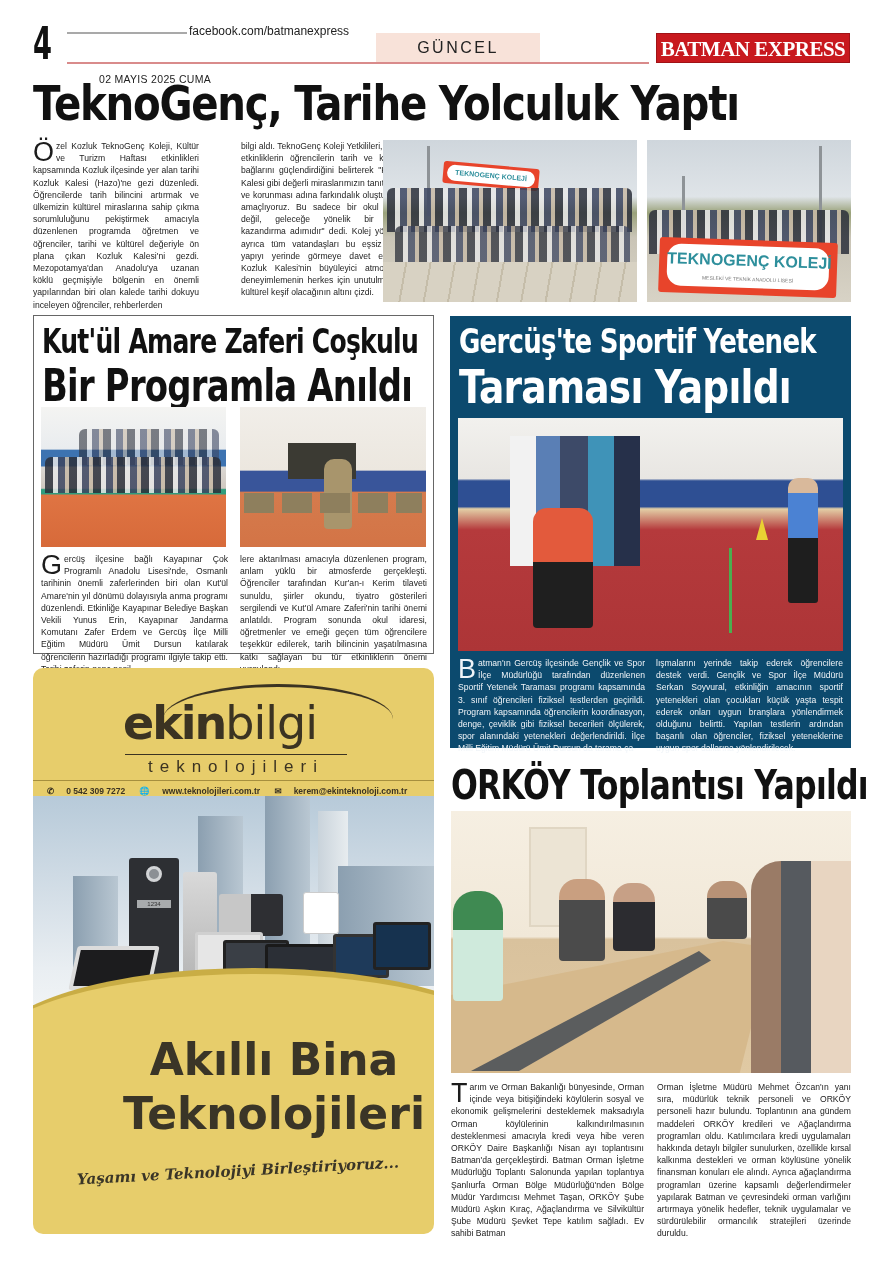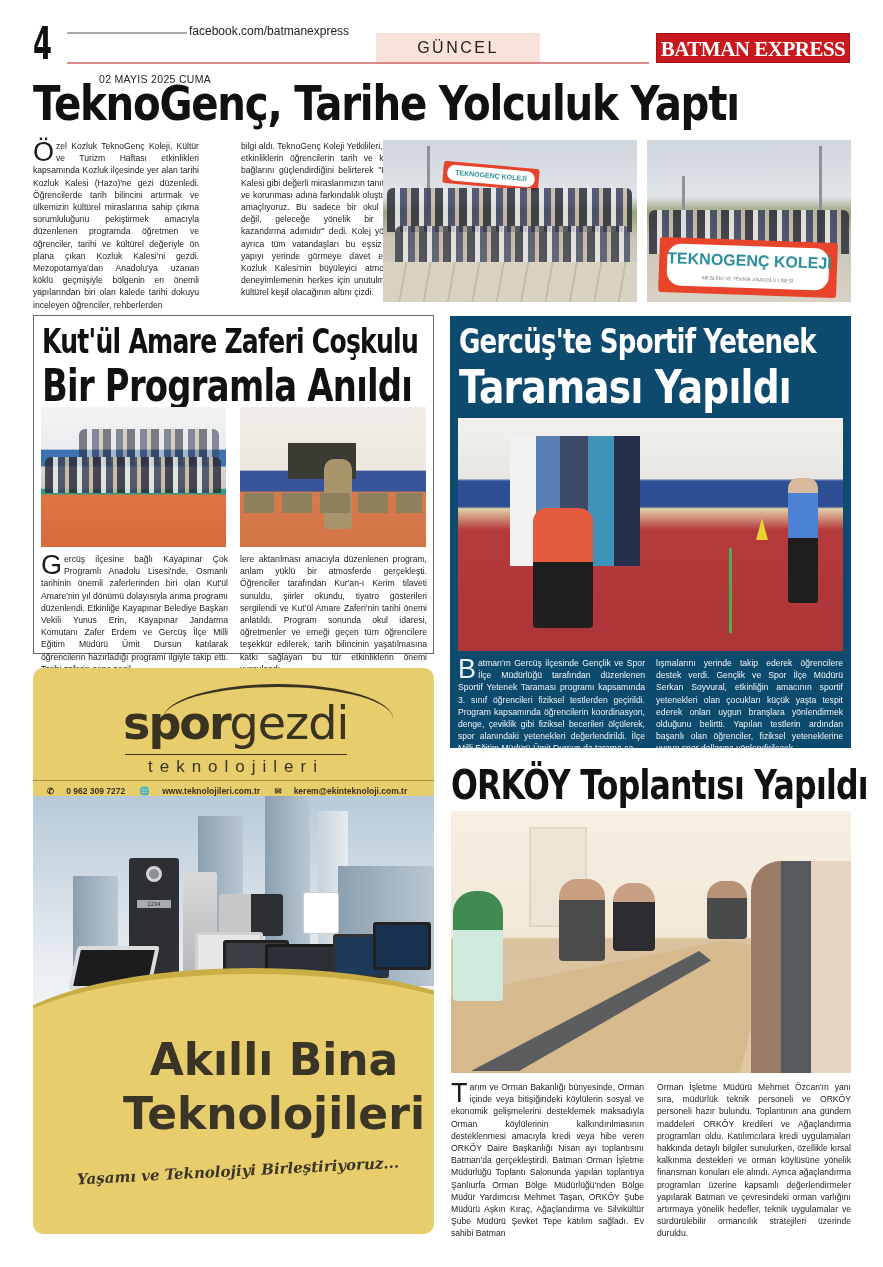--- a/index.html
+++ b/index.html
@@ -157,25 +157,25 @@
     </div>
     <div class="col" style="left:198px; top:0; width:187px;">
       <p class="body-text">lışmalarını yerinde takip ederek öğrencilere destek verdi. Gençlik ve Spor İlçe Müdürü Serkan Soyvural, etkinliğin amacının sportif yetenekleri olan çocukları küçük yaşta tespit ederek onları uygun branşlara yönlendirmek olduğunu belirtti. Yapılan testlerin ardından başarılı olan öğrenciler, fiziksel yeteneklerine uygun spor dallarına yönlendirilecek.</p>
     </div>
   </div>
 </div>
 
 <div class="ad">
   <div class="ad-arc"></div>
   <div class="ad-logo">
-    <span class="ekin">spor</span><span class="grup">gezdi</span>
+    <span class="ekin">ekin</span><span class="grup">bilgi</span>
   </div>
   <div class="ad-sub">teknolojileri</div>
   <div class="ad-contact">
-    <span>✆</span><span>0 962 309 7272</span>
+    <span>✆</span><span>0 542 309 7272</span>
     <span>🌐</span><span>www.teknolojileri.com.tr</span>
     <span>✉</span><span>kerem@ekinteknoloji.com.tr</span>
   </div>
   <div class="ad-city">
     <div class="bldg" style="left:40px; width:45px; height:110px;"></div>
     <div class="bldg" style="left:165px; width:45px; height:170px;"></div>
     <div class="bldg" style="left:232px; width:45px; height:200px;"></div>
     <div class="bldg" style="left:285px; width:30px; height:175px; background:linear-gradient(90deg,#c9d3db,#e7ecef);"></div>
     <div class="bldg" style="left:305px; width:96px; height:120px;"></div>
     <div class="device" style="left:96px; top:62px; width:50px; height:118px; background:#2d2f33;">

